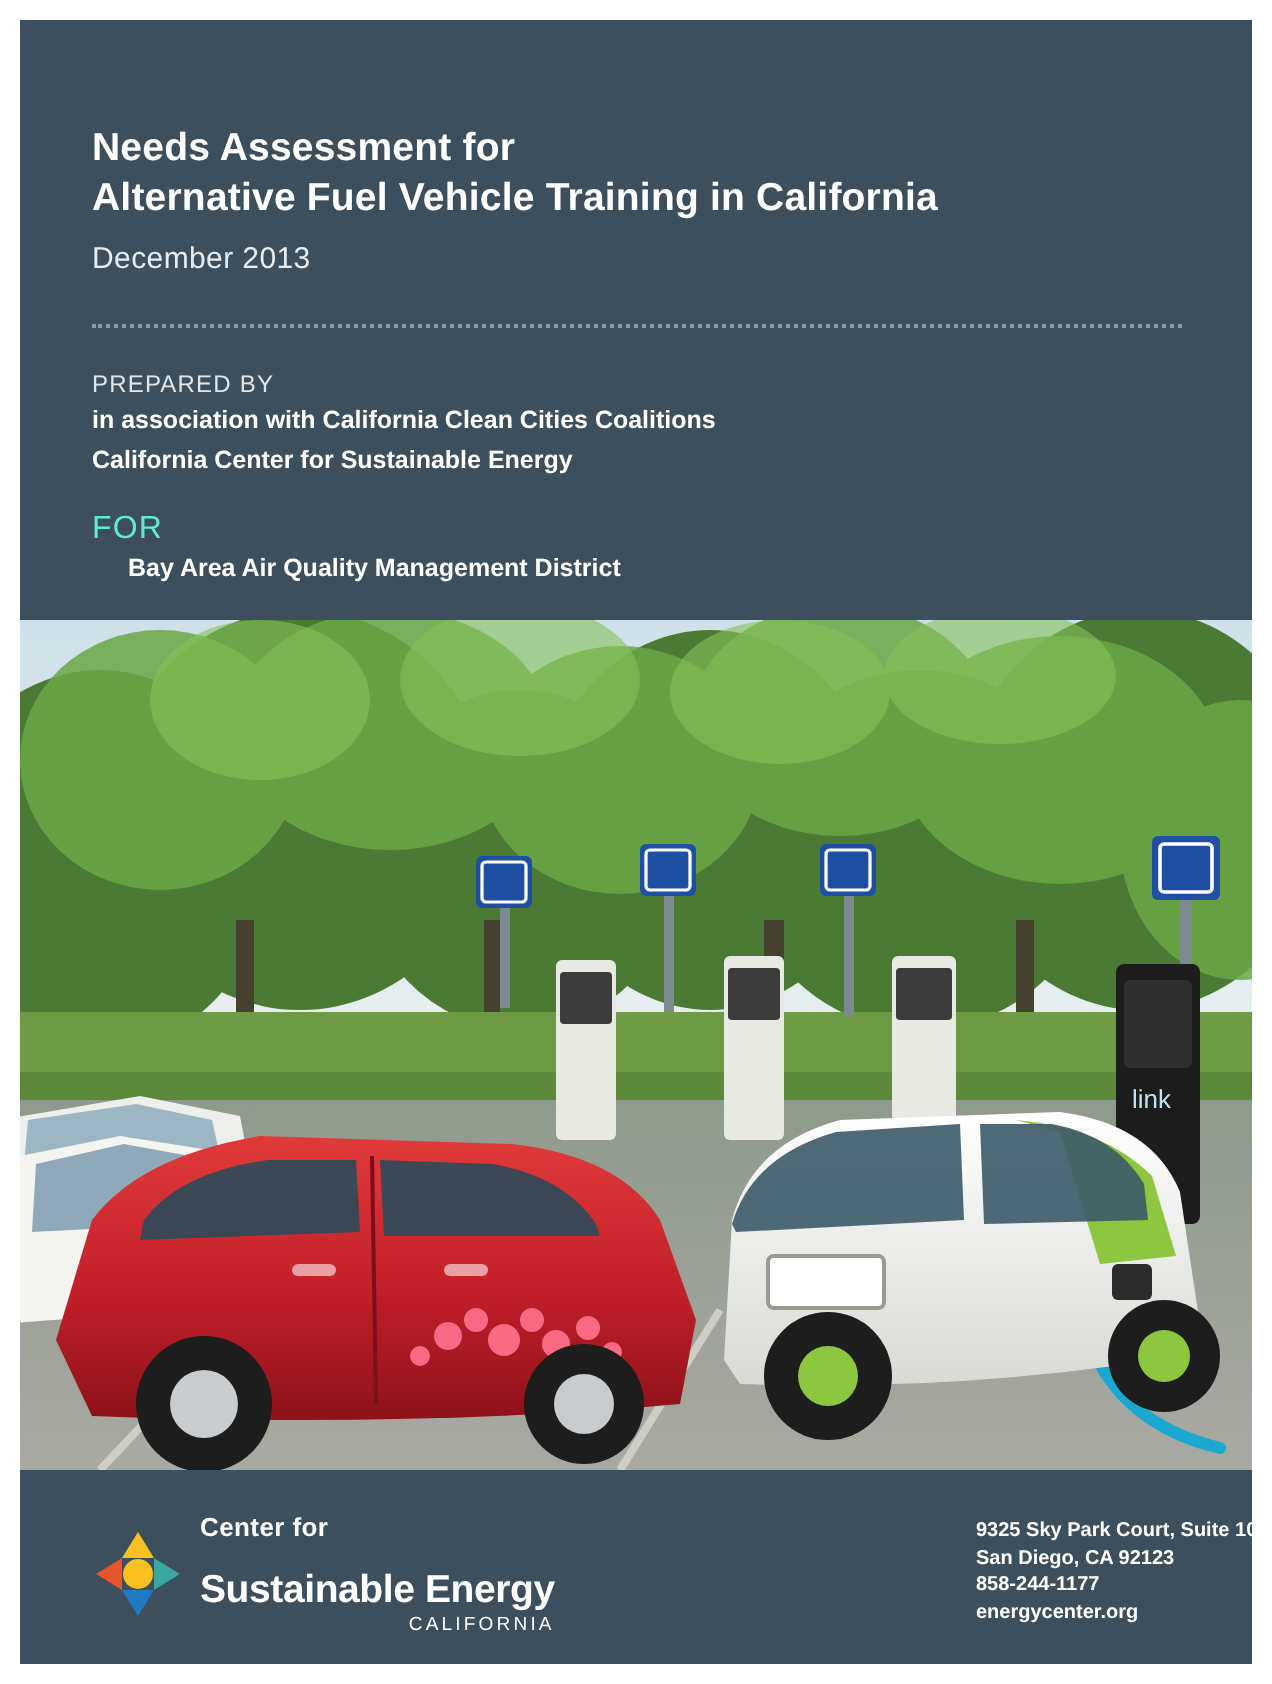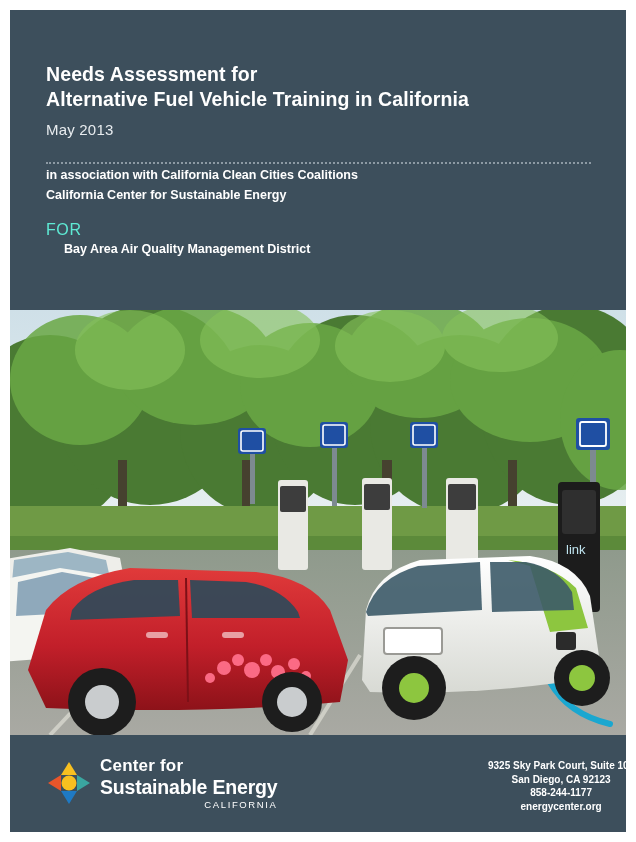--- a/index.html
+++ b/index.html
@@ -116,25 +116,25 @@
     width: 46px;
     height: 46px;
     margin-right: 8px;
     flex: none;
   }
   .logo-text {
     color: #ffffff;
     line-height: 1;
   }
   .logo-text .l1 {
-    font-size: 17px;
+    font-size: 13px;
     font-weight: bold;
     letter-spacing: 0.2px;
     display: block;
-    margin-bottom: 4px;
+    margin-bottom: 16px;
   }
   .logo-text .l2 {
     font-size: 19.5px;
     font-weight: bold;
     letter-spacing: -0.2px;
     display: block;
   }
   .logo-text .l3 {
     font-size: 9.5px;
     font-weight: normal;
@@ -144,38 +144,38 @@
     margin-top: 2px;
   }
   .address {
     position: absolute;
     left: 478px;
     top: 24px;
     color: #ffffff;
     font-size: 10px;
     font-weight: bold;
     line-height: 13.5px;
-    text-align: center;
   }
   .address div { white-space: nowrap; }
 </style>
 </head>
 <body>
 
 <div class="page">
 
   <div class="header">
     <h1 class="title">
       <span>Needs Assessment for</span>
       <span class="line2">Alternative Fuel Vehicle Training in California</span>
     </h1>
-    <div class="subtitle">May 2013</div>
+    <div class="subtitle">December 2013</div>
 
     <div class="dotted-rule"></div>
 
+    <div class="prepared-label">PREPARED BY</div>
     <div class="org-line">in association with California Clean Cities Coalitions</div>
     <div class="org-line">California Center for Sustainable Energy</div>
 
     <div class="for-label">FOR</div>
     <div class="client-line">Bay Area Air Quality Management District</div>
   </div>
 
   <div class="photo">
     <svg width="616" height="425" viewBox="0 0 616 425">
       <defs>

